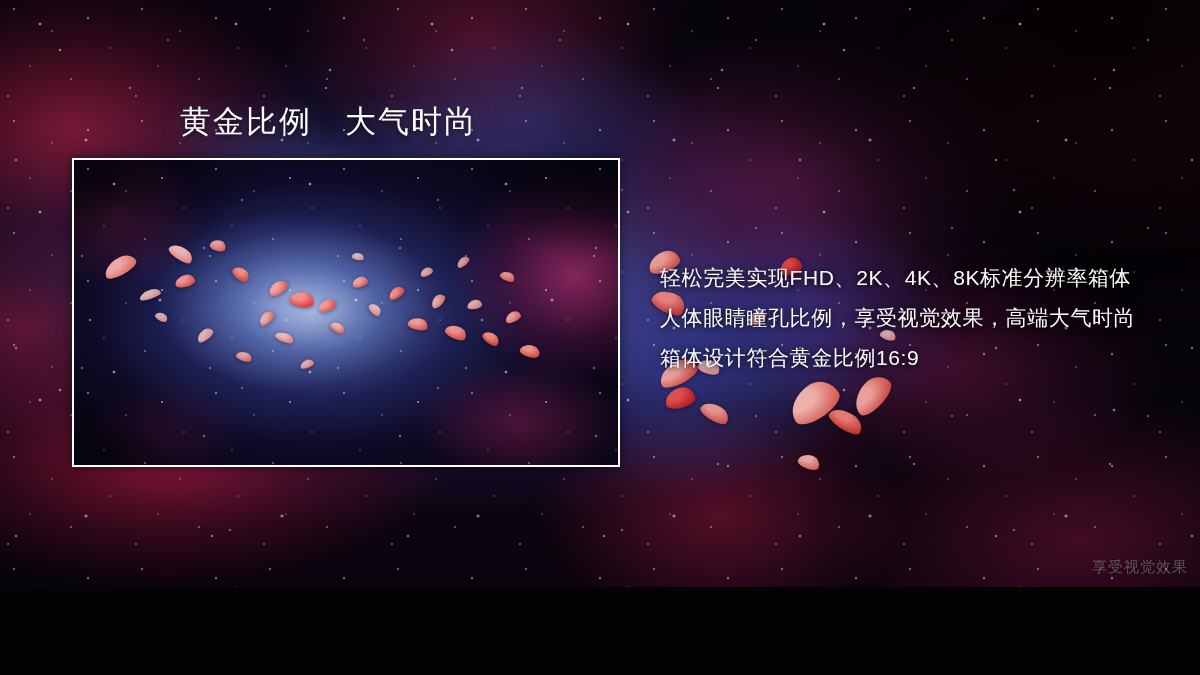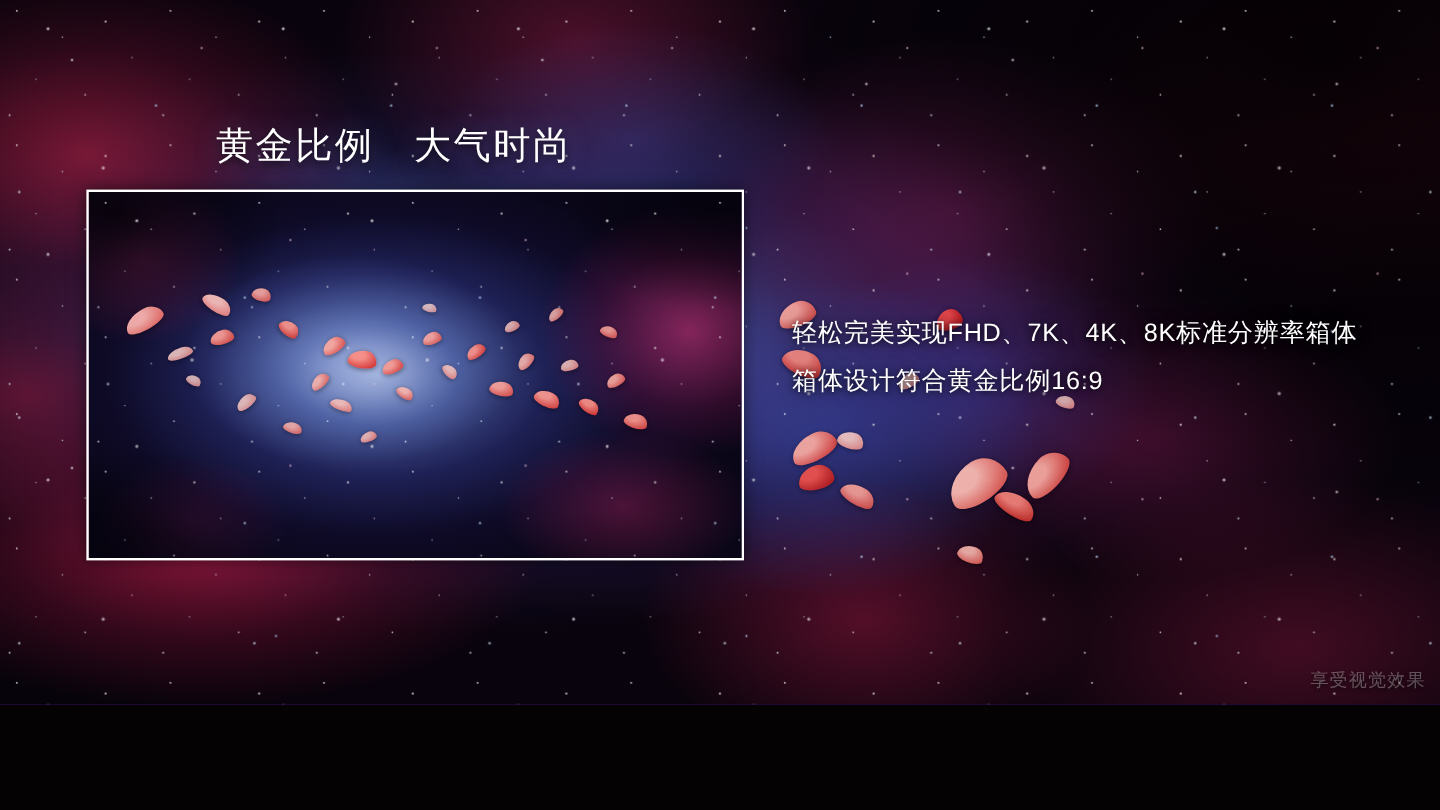--- a/index.html
+++ b/index.html
@@ -7,21 +7,21 @@
     width:1200px; height:675px;
     overflow:hidden;
     background:#050204;
     font-family:"Liberation Sans", sans-serif;
   }
 
   #slide {
     position:relative;
     width:1200px; height:587px;
     overflow:hidden;
-    background:#4c1d95;
+    background:#0369a1;
     padding-left:16px;
   }
 
   
   .nebula { position:absolute; inset:0; pointer-events:none; }
 
   .bg-base {
     background:
       radial-gradient(ellipse 62% 58% at 33% 48%,
         rgba(120,150,230,0.55) 0%,
@@ -278,19 +278,20 @@
       <div class="petal" style="left: 780px; top: 258px; width: 22px; height: 17px; opacity: 0.96; transform: rotate(-15deg); background: radial-gradient(at 32% 28%, rgb(232, 72, 74) 0%, rgb(232, 72, 74) 26%, rgb(184, 28, 32) 78%, rgb(184, 28, 32) 100%); box-shadow: rgba(0, 0, 0, 0.45) 0px 1px 4px;"></div>
       <div class="petal" style="left: 788px; top: 385px; width: 52px; height: 34px; opacity: 0.95; transform: rotate(-32deg); background: radial-gradient(at 32% 28%, rgb(248, 185, 177) 0%, rgb(248, 185, 177) 26%, rgb(224, 96, 90) 78%, rgb(224, 96, 90) 100%); box-shadow: rgba(0, 0, 0, 0.45) 0px 1px 4px;"></div>
       <div class="petal" style="left: 828px; top: 412px; width: 36px; height: 18px; opacity: 0.95; transform: rotate(34deg); background: radial-gradient(at 32% 28%, rgb(239, 127, 120) 0%, rgb(239, 127, 120) 26%, rgb(199, 53, 48) 78%, rgb(199, 53, 48) 100%); box-shadow: rgba(0, 0, 0, 0.45) 0px 1px 4px;"></div>
       <div class="petal" style="left: 850px; top: 382px; width: 44px; height: 26px; opacity: 0.94; transform: rotate(-46deg); background: radial-gradient(at 32% 28%, rgb(245, 167, 159) 0%, rgb(245, 167, 159) 26%, rgb(216, 78, 74) 78%, rgb(216, 78, 74) 100%); box-shadow: rgba(0, 0, 0, 0.45) 0px 1px 4px;"></div>
       <div class="petal" style="left: 798px; top: 455px; width: 22px; height: 14px; opacity: 0.9; transform: rotate(22deg); background: radial-gradient(at 32% 28%, rgb(247, 182, 174) 0%, rgb(247, 182, 174) 26%, rgb(226, 102, 95) 78%, rgb(226, 102, 95) 100%); box-shadow: rgba(0, 0, 0, 0.45) 0px 1px 4px;"></div>
       <div class="petal" style="left: 748px; top: 312px; width: 18px; height: 11px; opacity: 0.85; transform: rotate(-28deg); background: radial-gradient(at 32% 28%, rgb(249, 201, 193) 0%, rgb(249, 201, 193) 26%, rgb(237, 139, 131) 78%, rgb(237, 139, 131) 100%); box-shadow: rgba(0, 0, 0, 0.45) 0px 1px 4px;"></div>
       <div class="petal" style="left: 880px; top: 330px; width: 16px; height: 10px; opacity: 0.8; transform: rotate(20deg); background: radial-gradient(at 32% 28%, rgb(250, 208, 200) 0%, rgb(250, 208, 200) 26%, rgb(240, 152, 144) 78%, rgb(240, 152, 144) 100%); box-shadow: rgba(0, 0, 0, 0.45) 0px 1px 4px;"></div>
     </div>
 
   <div id="body-text">
-    <div class="line">轻松完美实现FHD、7K、4K、8K标准分辨率箱体</div>
+    <div class="line">轻松完美实现FHD、2K、4K、8K标准分辨率箱体</div>
+    <div class="line">人体眼睛瞳孔比例，享受视觉效果，高端大气时尚</div>
     <div class="line">箱体设计符合黄金比例16:9</div>
   </div>
 
   <div id="watermark">享受视觉效果</div>
 
 </div>
 
 </body></html>

